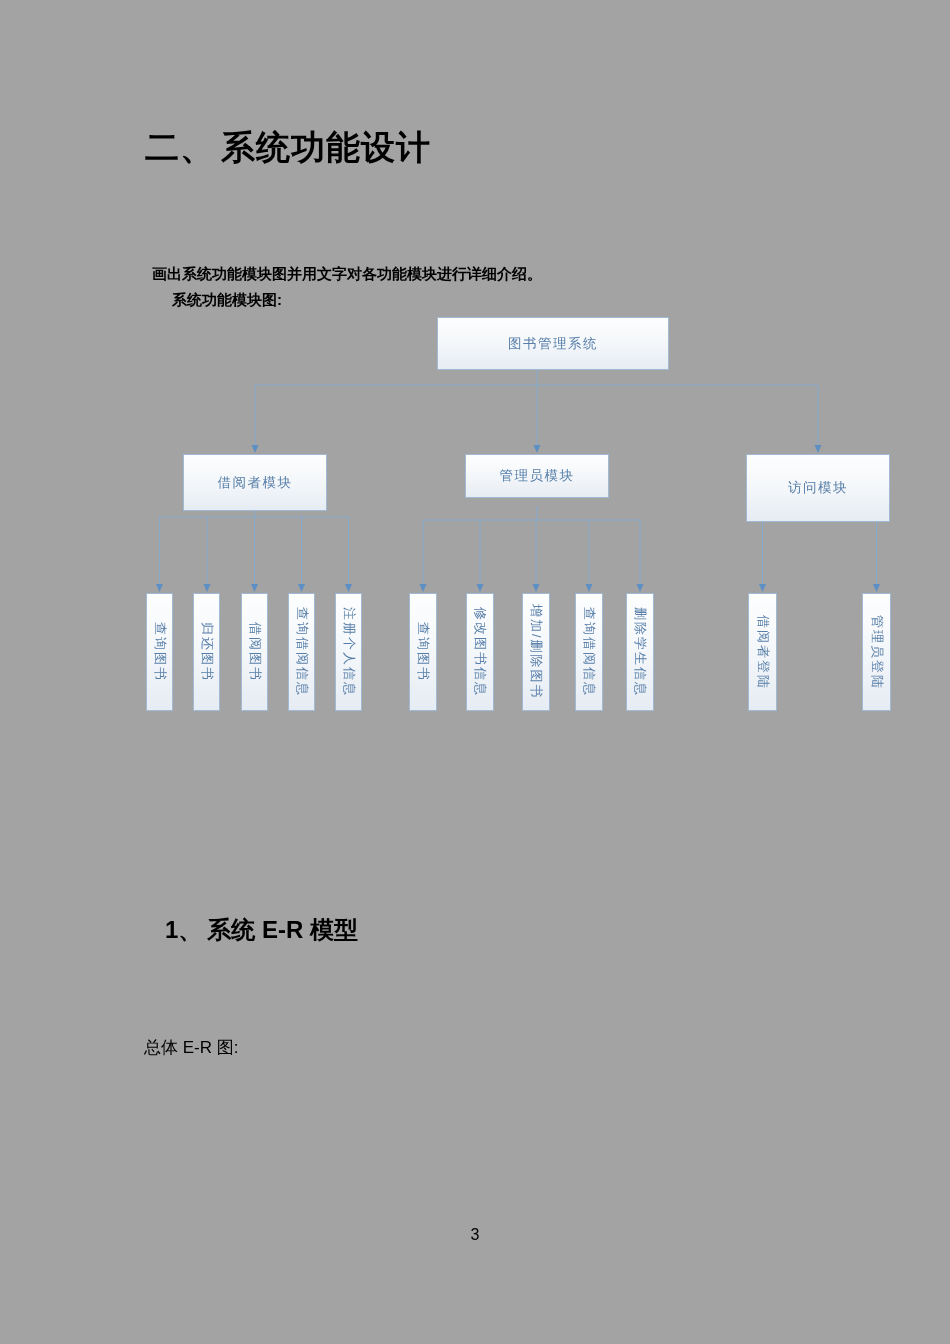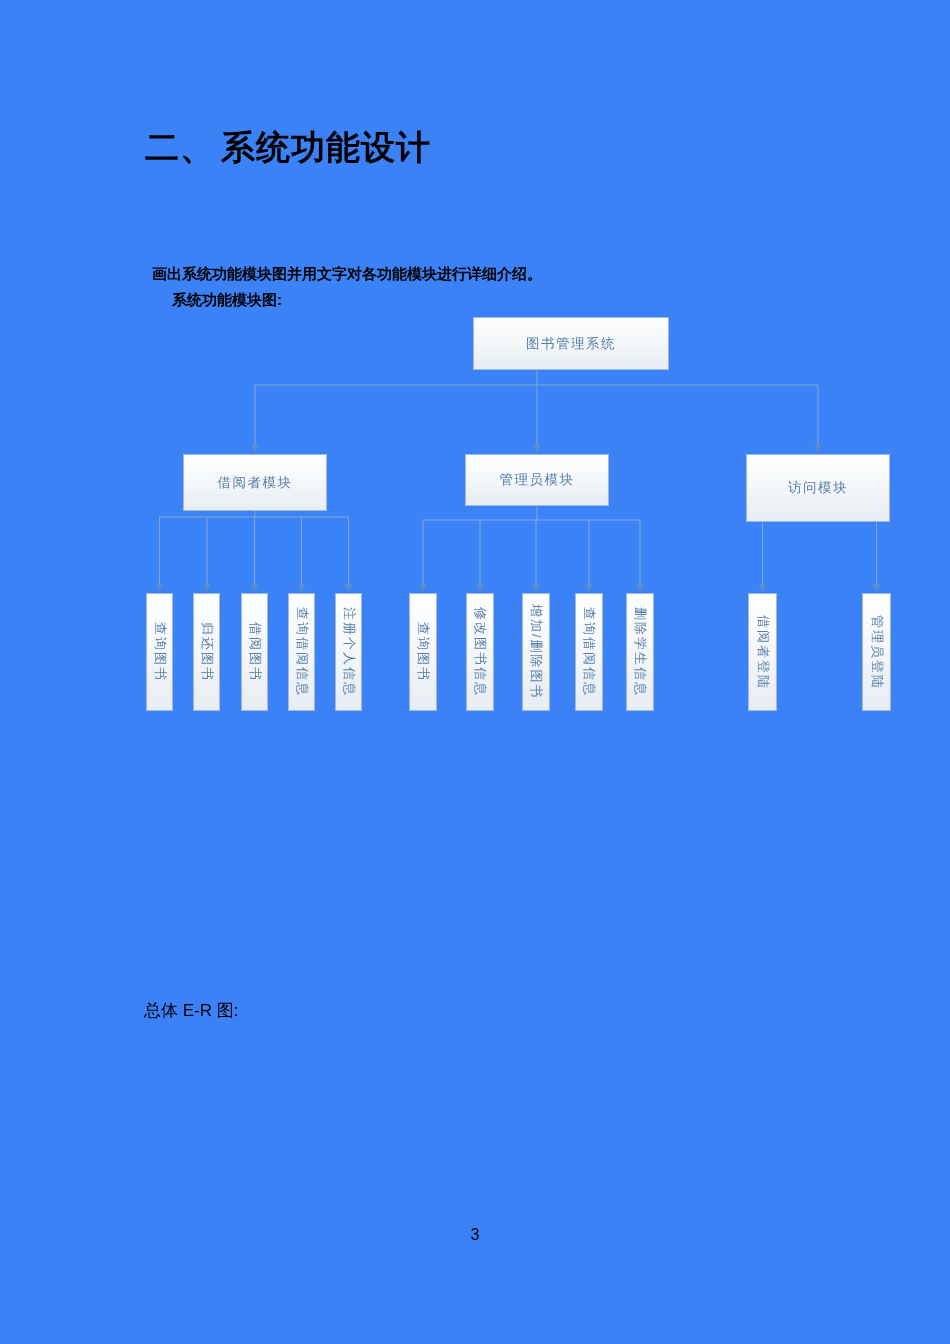--- a/index.html
+++ b/index.html
@@ -1,19 +1,19 @@
 <!DOCTYPE html>
 <html><head>
 <meta charset="utf-8">
 <style>
   html,body{margin:0;padding:0;background:#ffffff;}
   .page{
     position:relative;
     width:950px;height:1344px;
-    background:#3b82f6;
+    background:#a3a3a3;
     font-family:"Liberation Sans","DejaVu Sans",sans-serif;
     overflow:hidden;
   }
   .h1{
     position:absolute;
     font-size:34px;font-weight:700;color:#000;
     letter-spacing:1px;white-space:nowrap;
   }
   .h1 .hprefix{margin-right:6px;}
   .h2{
@@ -21,21 +21,21 @@
     font-size:24px;font-weight:700;color:#000;
     white-space:nowrap;
   }
   .h2 .hprefix{margin-right:5px;}
   .body-bold{
     position:absolute;
     font-size:15px;font-weight:700;color:#000;white-space:nowrap;
   }
   .body-reg{
     position:absolute;
-    font-size:17px;font-weight:400;color:#000;white-space:nowrap;
+    font-size:17px;font-weight:400;color:#000;white-space:nowrap;margin-top:37px;
   }
   .page-num{
     position:absolute;top:1226px;left:0;width:950px;
     text-align:center;font-size:16px;color:#000;
   }
   .diagram{
     position:absolute;left:0;top:300px;width:950px;height:430px;
   }
   .diagram svg{position:absolute;left:0;top:0;}
   .node{
@@ -107,28 +107,28 @@
         <polygon points="419.5,284 426.5,284 423,292"></polygon>
         <polygon points="476.5,284 483.5,284 480,292"></polygon>
         <polygon points="532.5,284 539.5,284 536,292"></polygon>
         <polygon points="585.5,284 592.5,284 589,292"></polygon>
         <polygon points="636.5,284 643.5,284 640,292"></polygon>
         <polygon points="759,284 766,284 762.5,292"></polygon>
         <polygon points="873,284 880,284 876.5,292"></polygon>
       </g>
     </svg>
 
-    <div class="node hnode" style="left:437px;top:17px;width:196px;height:53px;margin-left:36px;">
+    <div class="node hnode" style="left:437px;top:17px;width:232px;height:53px;">
       <span>图书管理系统</span>
     </div>
 
     <div class="node hnode" style="left:183px;top:154px;width:144px;height:57px;">
       <span>借阅者模块</span>
     </div>
-    <div class="node hnode" style="left:465px;top:154px;width:144px;height:52px;">
+    <div class="node hnode" style="left:465px;top:154px;width:144px;height:44px;">
       <span>管理员模块</span>
     </div>
     <div class="node hnode" style="left:746px;top:154px;width:144px;height:68px;text-align:right;">
       <span>访问模块</span>
     </div>
 
     <div class="node leaf" style="left:146px;top:293px;width:27px;height:118px;">
       <span>查询图书</span>
       </div>
     <div class="node leaf" style="left:193px;top:293px;width:27px;height:118px;">
@@ -162,18 +162,21 @@
 
     <div class="node leaf" style="left:748px;top:293px;width:29px;height:118px;">
       <span>借阅者登陆</span>
       </div>
     <div class="node leaf" style="left:862px;top:293px;width:29px;height:118px;">
       <span>管理员登陆</span>
       </div>
   </div>
 
 
+  <div class="h2" style="left:165px;top:914px;">
+    <span class="hprefix">1、</span><span>系统 E-R 模型</span>
+  </div>
 
   <div class="body-reg" style="left:144px;top:999px;">总体 E-R 图:</div>
 
   <div class="page-num">3</div>
 
 </div>
 
 </body></html>

